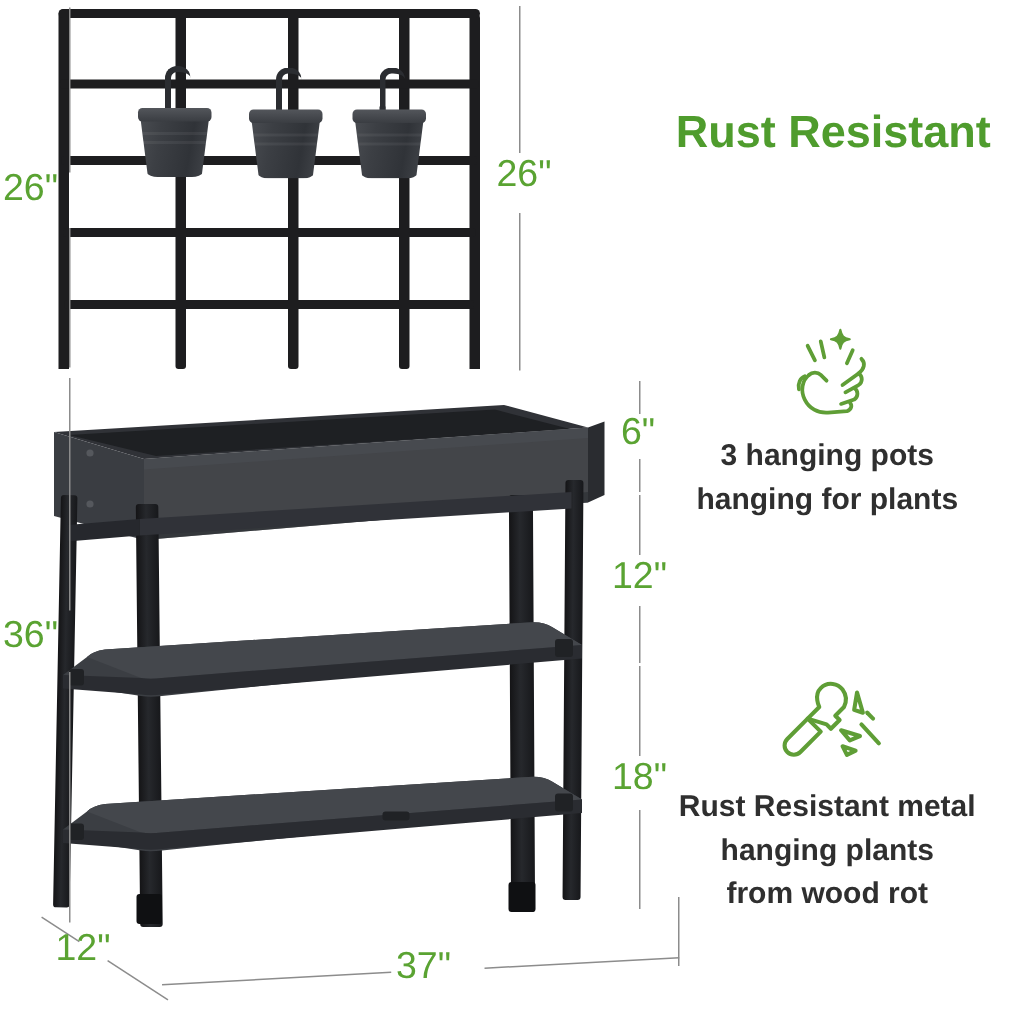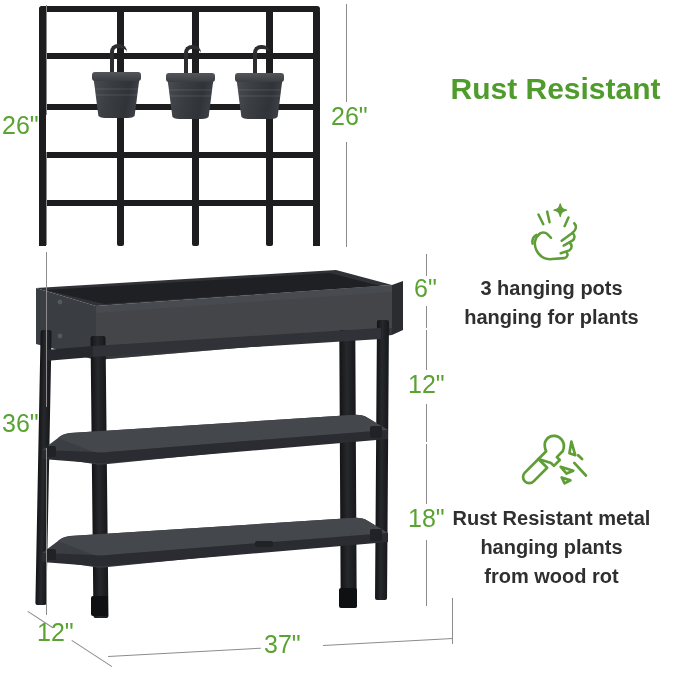--- a/index.html
+++ b/index.html
@@ -199,21 +199,21 @@
 
     <div class="dimline-v" style="left:452px; top:598px; height:46px;"></div>
   </div>
 
   <div id="panel">
 
     <div class="headline">
       <div>Rust Resistant</div>
     </div>
 
-    <div class="feature" style="top:200px;">
+    <div class="feature" style="top:216px;">
       <svg class="ficon" viewBox="0 0 80 64">
         <g fill="none" stroke="#5f9e36" stroke-width="2.6" stroke-linecap="round" stroke-linejoin="round">
 
           <path d="M48.5 4 C49.4 8.4 50.6 9.6 55 10.5 C50.6 11.4 49.4 12.6 48.5 17 C47.6 12.6 46.4 11.4 42 10.5 C46.4 9.6 47.6 8.4 48.5 4 Z" fill="#5f9e36" stroke-width="1.4"></path>
 
           <path d="M26 15 L31 25"></path>
           <path d="M35 12 L37.5 23"></path>
           <path d="M57 18 L53 27"></path>
 
           <path d="M63 24 C66 27 65 31 61 34 L50 42"></path>
@@ -224,21 +224,21 @@
           <path d="M27 35 C29 33 33 33 35 35 L39 39"></path>
           <path d="M24 36 C21 37 19 41 20 45"></path>
         </g>
       </svg>
       <div class="ftext">
         <div>3 hanging pots</div>
         <div>hanging for plants</div>
       </div>
     </div>
 
-    <div class="feature" style="top:430px;">
+    <div class="feature" style="top:450px;">
       <svg class="ficon" viewBox="0 0 80 64">
         <g fill="none" stroke="#5f9e36" stroke-width="2.8" stroke-linecap="round" stroke-linejoin="round">
 
           <path d="M26 30 L34 22 C34 22 30 14 35 9 C40 4 47 6 50 10 C52.5 13.4 53 18 51 22 L45 28 L48 31 L42 37 L39 34 Z"></path>
 
           <path d="M26 30 L12 44 C9.5 46.5 9.5 50.5 12 53 C14.5 55.5 18.5 55.5 21 53 L35 39 Z"></path>
 
           <path d="M60 12 L64 26 L58 24 Z"></path>
           <path d="M67 26 L71 30"></path>
           <path d="M49 38 L62 42 L55 45 Z"></path>

